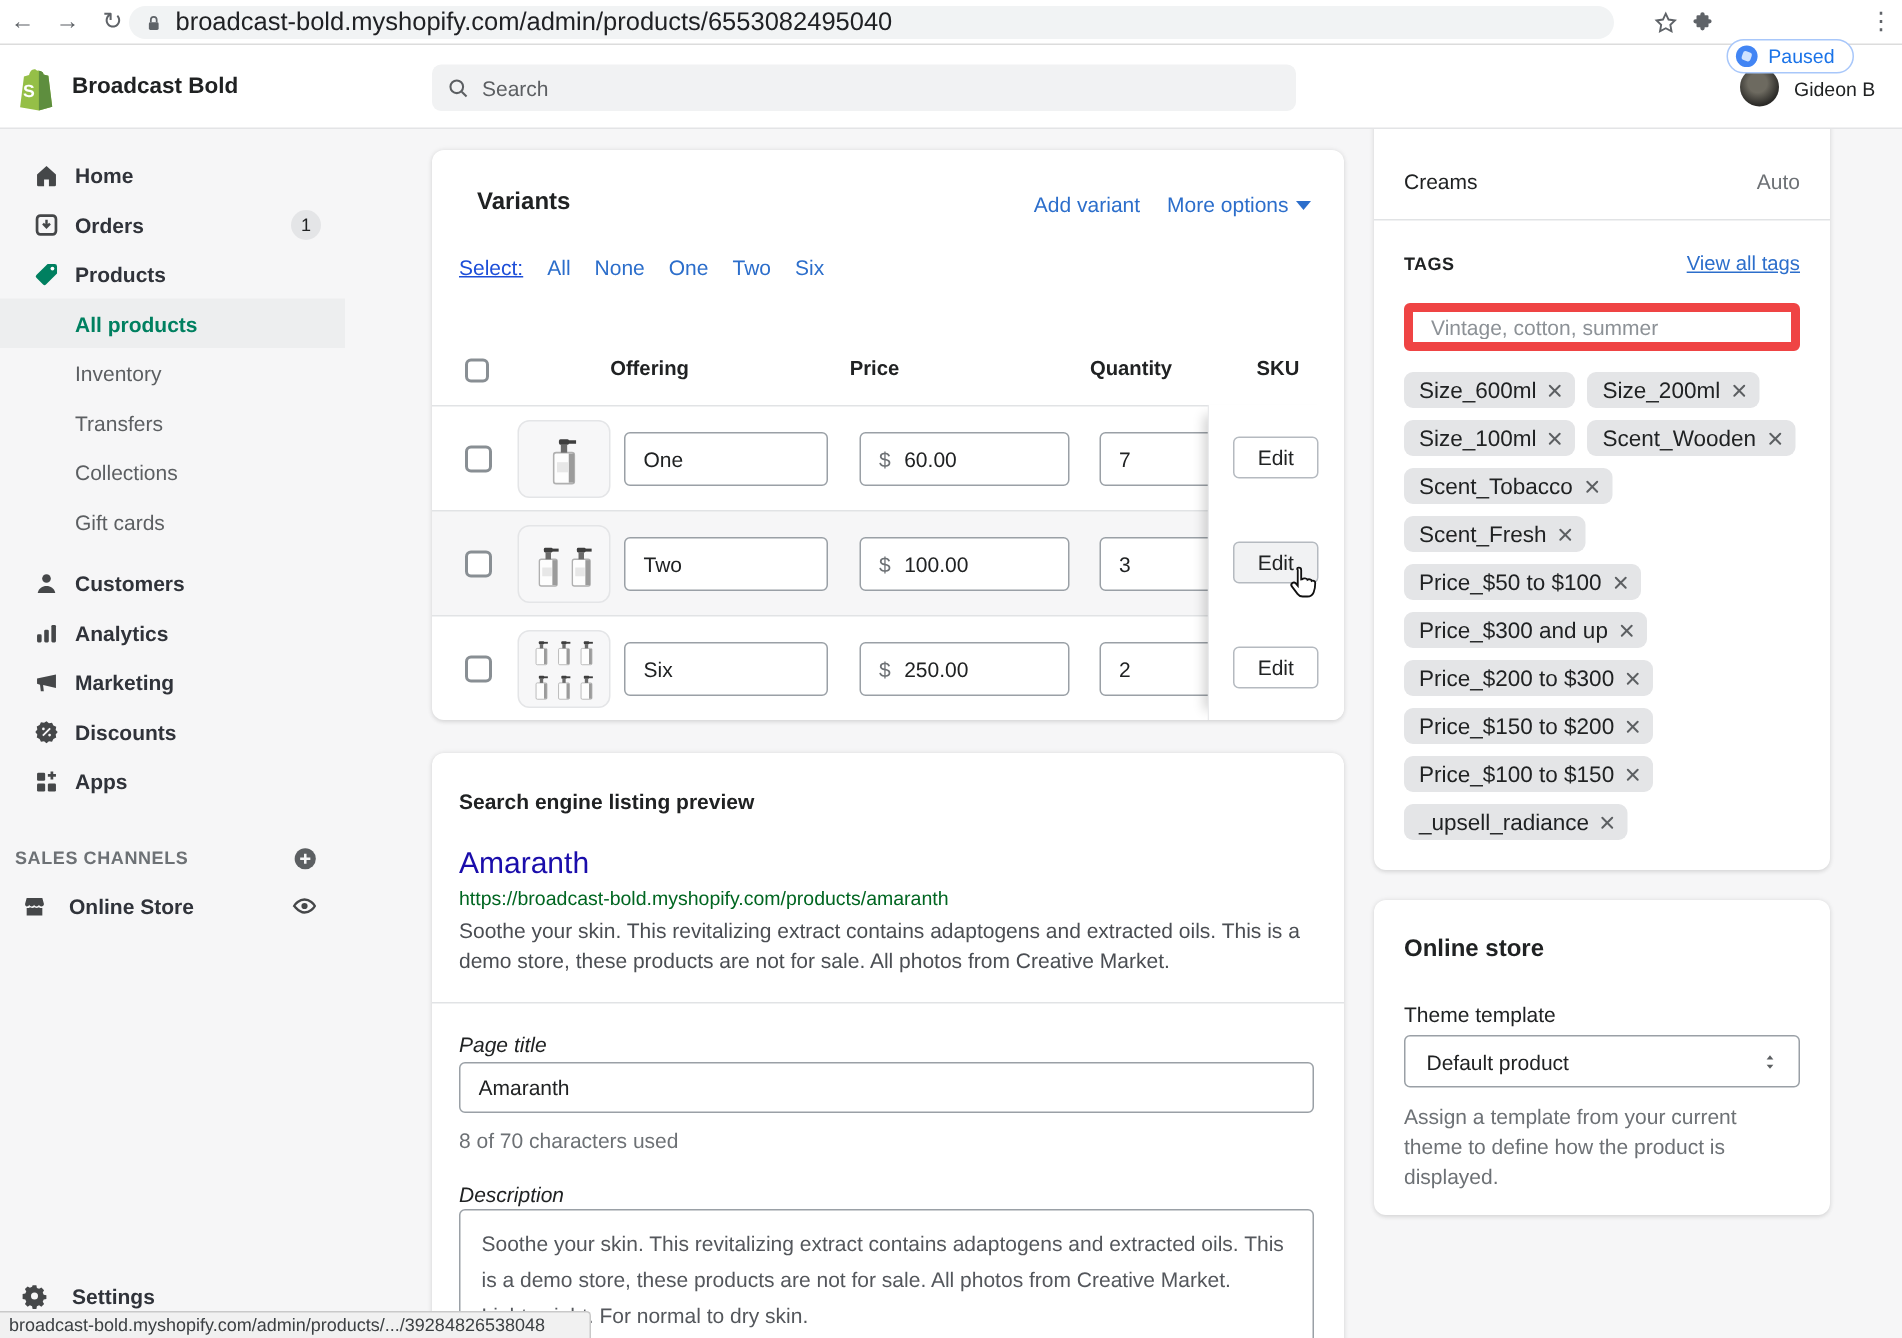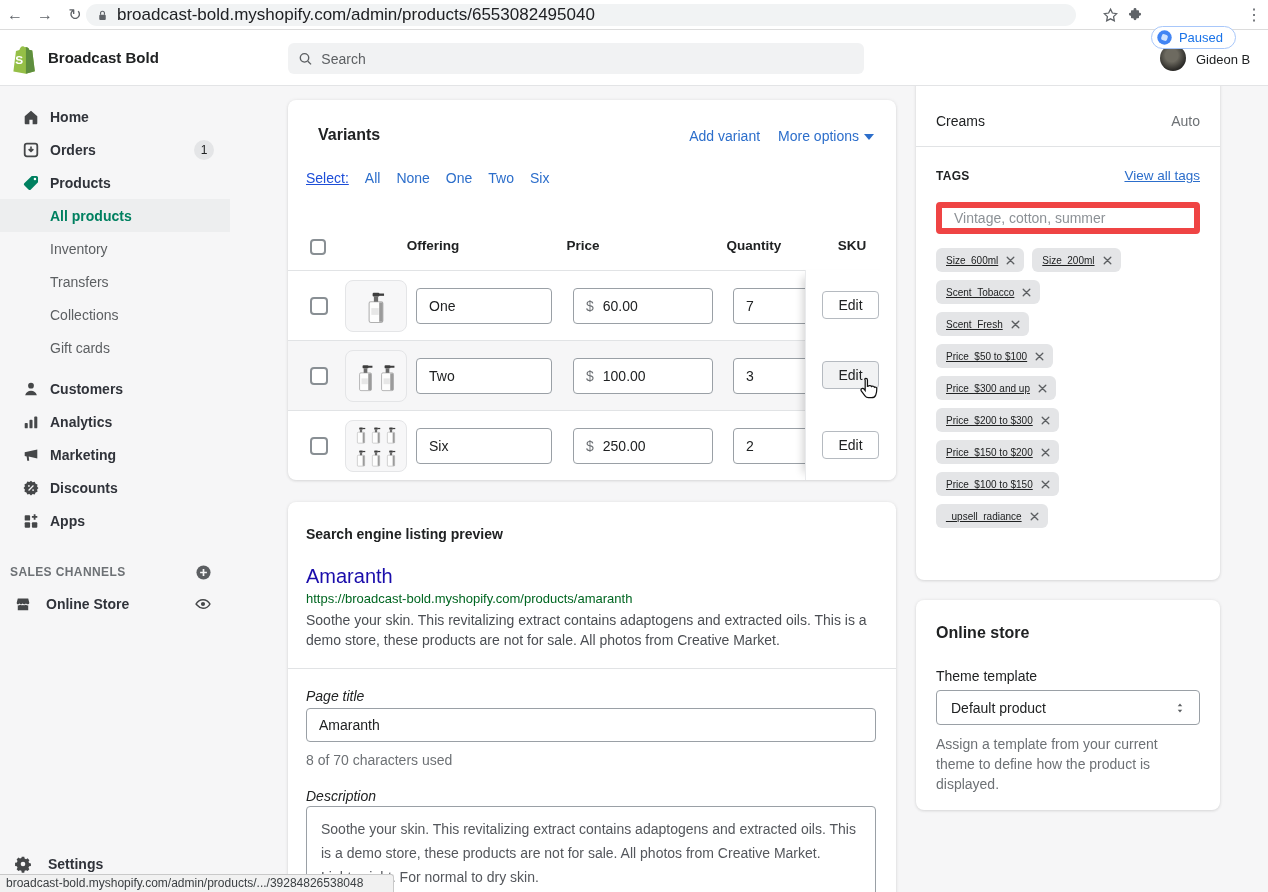--- a/index.html
+++ b/index.html
@@ -115,21 +115,21 @@
   .tags-head { position:absolute; left:20px; right:20px; top:108px; display:flex; align-items:center;
     justify-content:space-between; }
   .tags-label { font-size:12px; font-weight:700; letter-spacing:.3px; color:#202223; }
   .view-all { font-size:13.5px; color:#2c6ecb; text-decoration:underline; cursor:pointer; }
   .tag-input { position:absolute; left:20px; right:20px; top:142px; height:32px; border:6px solid #ef4444;
     border-radius:4px; font-size:14px; padding:0 12px; width:264px; font-family:"Liberation Sans",sans-serif; }
   .tag-input::placeholder { color:#8c9196; }
   .tags-container { position:absolute; left:20px; top:188px; width:270px; }
   .tag-row { display:flex; gap:8px; margin-bottom:8px; }
   .tag-pill { display:inline-flex; align-items:center; height:24px; background:#e4e5e7; border-radius:6px;
-    padding:0 8px 0 10px; font-size:10px; color:#202223; white-space:nowrap; cursor:default;text-decoration:underline; }
+    padding:0 8px 0 10px; font-size:15px; color:#202223; white-space:nowrap; cursor:default; }
   .tag-pill svg { margin-left:7px; cursor:pointer; }
 
   
   .card-theme { left:916px; top:600px; width:304px; height:210px; }
   .theme-title { position:absolute; left:20px; top:24px; font-size:16px; font-weight:600; color:#202223; }
   .theme-label { position:absolute; left:20px; top:68px; font-size:14px; color:#202223; }
   .theme-select { position:absolute; left:20px; right:20px; top:90px; height:35px; border:1px solid #9aa0a6;
     border-radius:4px; background:#fff; display:flex; align-items:center; padding:0 12px 0 14px;
     font-size:14px; color:#202223; cursor:pointer; }
   .theme-select .updown { margin-left:auto; }
@@ -480,20 +480,34 @@
           </span>
           <span class="tag-pill">
             <span>Size_200ml</span>
             <svg width="11" height="11" viewBox="0 0 20 20">
               <path d="M4 4l12 12M16 4L4 16" stroke="#5c5f62" stroke-width="2.4" stroke-linecap="round"></path>
             </svg>
           </span>
         </div>
         <div class="tag-row">
           <span class="tag-pill">
+            <span>Size_100ml</span>
+            <svg width="11" height="11" viewBox="0 0 20 20">
+              <path d="M4 4l12 12M16 4L4 16" stroke="#5c5f62" stroke-width="2.4" stroke-linecap="round"></path>
+            </svg>
+          </span>
+          <span class="tag-pill">
+            <span>Scent_Wooden</span>
+            <svg width="11" height="11" viewBox="0 0 20 20">
+              <path d="M4 4l12 12M16 4L4 16" stroke="#5c5f62" stroke-width="2.4" stroke-linecap="round"></path>
+            </svg>
+          </span>
+        </div>
+        <div class="tag-row">
+          <span class="tag-pill">
             <span>Scent_Tobacco</span>
             <svg width="11" height="11" viewBox="0 0 20 20">
               <path d="M4 4l12 12M16 4L4 16" stroke="#5c5f62" stroke-width="2.4" stroke-linecap="round"></path>
             </svg>
           </span>
         </div>
         <div class="tag-row">
           <span class="tag-pill">
             <span>Scent_Fresh</span>
             <svg width="11" height="11" viewBox="0 0 20 20">

